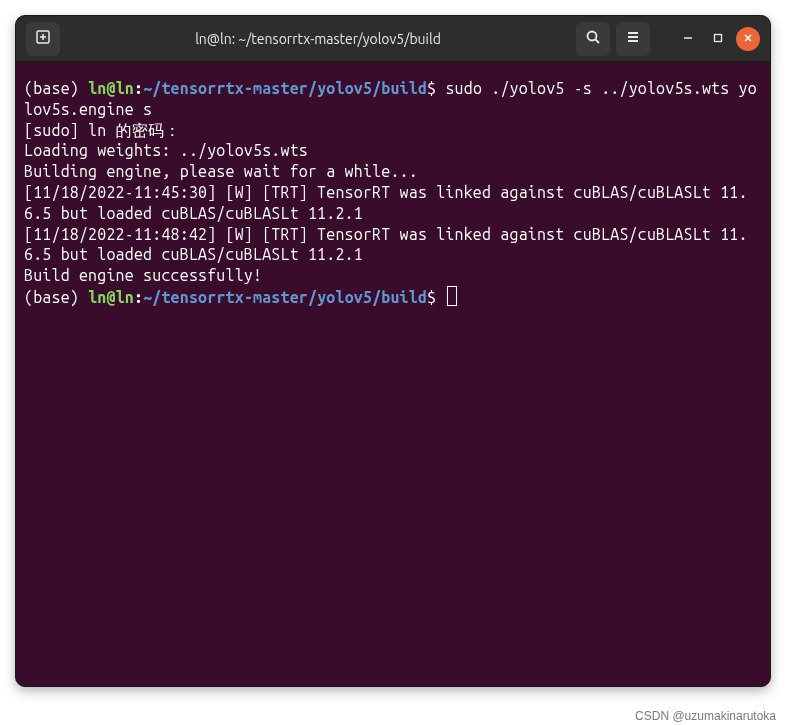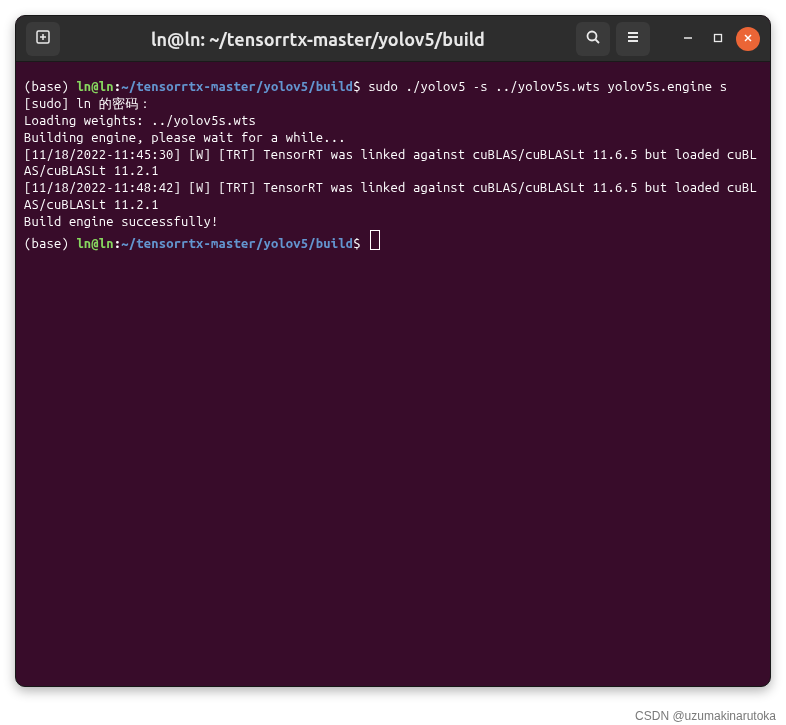--- a/index.html
+++ b/index.html
@@ -43,22 +43,22 @@
       align-items: center;
       justify-content: center;
       color: #eaeaea;
       cursor: pointer;
     }
     .header-btn svg { width: 16px; height: 16px; }
     .titlebar-title {
       flex: 1;
       text-align: center;
       color: #e8e8e8;
-      font-size: 18px;
-      font-weight: bold;
+      font-size: 14px;
+      font-weight: normal;
       font-family: "Ubuntu", sans-serif;
     }
     .titlebar-right {
       display: flex;
       align-items: center;
       gap: 6px;
     }
     .window-ctrl {
       width: 24px;
       height: 24px;
@@ -73,21 +73,21 @@
     }
     .window-ctrl.close {
       background: #eb6536;
       color: #ffffff;
     }
     .window-ctrl svg { width: 10px; height: 10px; }
     .gap { width: 14px; }
     .terminal {
       padding: 16px 8px;
       color: #ffffff;
-      font-size: 13px;
+      font-size: 16px;
       line-height: 1.30;
       letter-spacing: 0.2px;
       font-family: "Ubuntu Mono", "DejaVu Sans Mono", monospace;
       white-space: pre-wrap;
       word-break: break-all;
     }
     .env { color: #ffffff; }
     .user { color: #87d75f; font-weight: bold; }
     .host { color: #87d75f; font-weight: bold; }
     .colon { color: #ffffff; font-weight: bold;}

